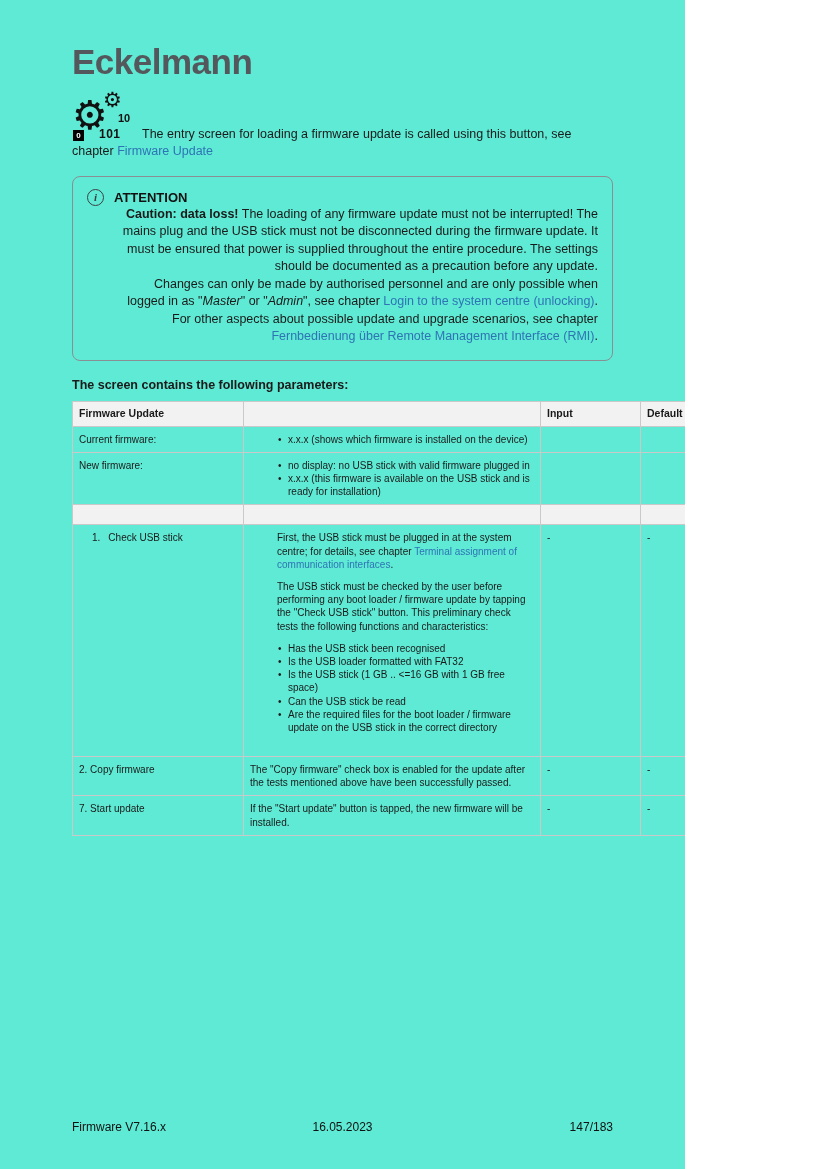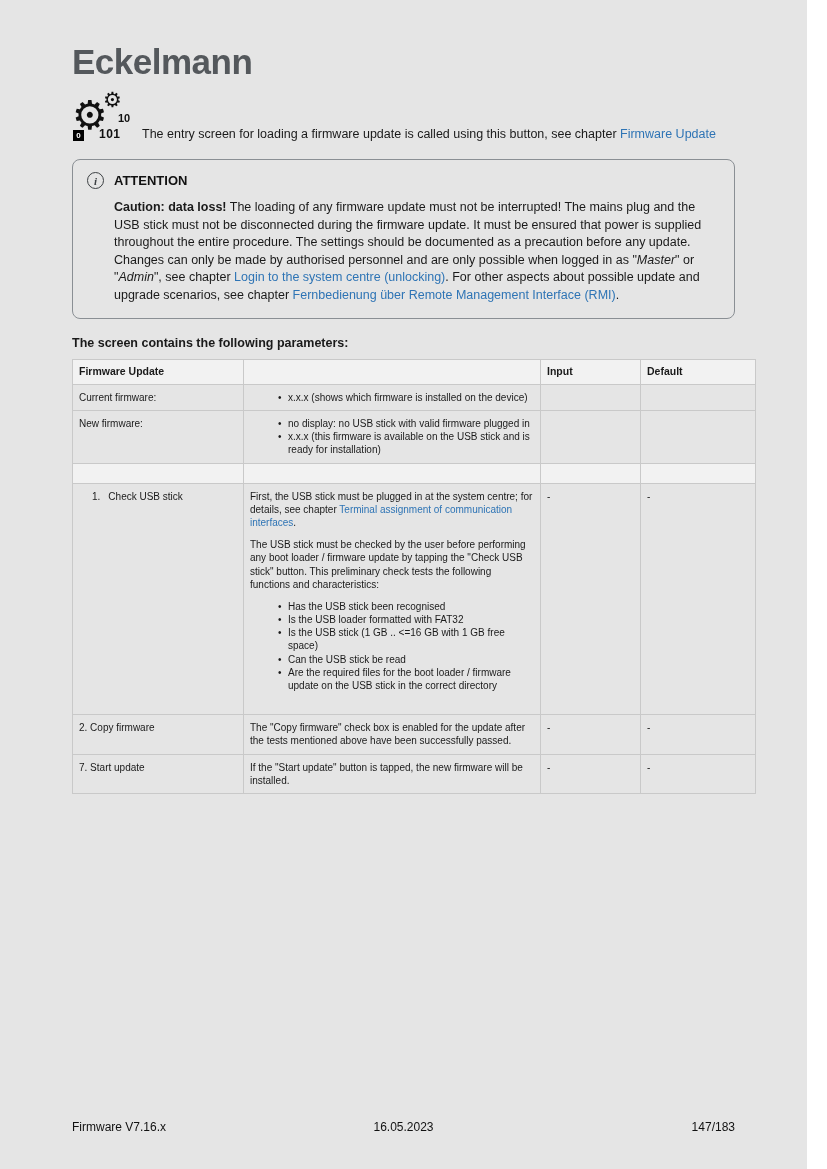--- a/index.html
+++ b/index.html
@@ -1,18 +1,18 @@
 <!DOCTYPE html>
 <html><head>
 <meta charset="utf-8">
 <style>
   * { margin:0; padding:0; box-sizing:border-box; }
   html,body { background:#ffffff; }
   body { font-family:"Liberation Sans", sans-serif; color:#1a1a1a; }
-  .page { position:relative; width:807px; height:1169px; background:#e5e5e5; overflow:hidden; }
+  .page { position:relative; width:685px; height:1169px; background:#5eead4; overflow:hidden; }
   .content { padding:42px 72px 0 72px; }
 
   
   .logo { font-size:35px; font-weight:bold; color:#54585c; letter-spacing:-0.5px; font-family:"Liberation Sans", sans-serif; }
 
   
   .menu-label { margin-top:36px; font-size:11px; color:#111; }
 
   
   .intro { margin-top:14px; font-size:12.5px; line-height:1.35; }
@@ -22,36 +22,36 @@
   .digits-top { position:absolute; left:46px; top:15px; font-size:11px; font-weight:bold; color:#111; }
   .digits-bottom { position:absolute; left:27px; top:30px; font-size:12px; font-weight:bold; color:#111; letter-spacing:0.5px;text-align:center; }
   .square-digit { position:absolute; left:1px; top:34px; width:11px; height:11px; background:#000; color:#fff; font-size:8px; line-height:11px; text-align:center; font-weight:bold; }
   a.link { color:#2e74b5; text-decoration:none; cursor:pointer; }
 
   
   .attention { margin-top:16px; border:1px solid #8a8f94; border-radius:8px; padding:12px 14px 14px 14px; }
   .attention-head { display:flex; align-items:center; }
   .info-icon { flex:0 0 auto; width:17px; height:17px; border:1.5px solid #3c4043; border-radius:50%; display:flex; align-items:center; justify-content:center; font-size:11px; font-weight:bold; font-style:italic; font-family:"Liberation Serif", serif; color:#3c4043; margin-right:10px; }
   .attention-title { font-size:13px; font-weight:bold; color:#111; }
-  .attention-body { margin-left:27px; margin-top:10px; font-size:12.5px; line-height:1.4; }
+  .attention-body { margin-left:27px; margin-top:0; font-size:12.5px; line-height:1.4;text-align:right; }
   .attention-body .em { font-style:italic; }
   .attention-body .b { font-weight:bold; }
 
   
   .params-heading { margin-top:17px; font-size:12.5px; font-weight:bold; }
 
   
   table.params { margin-top:9px; width:683px; border-collapse:collapse; table-layout:fixed; }
   table.params th, table.params td { border:1px solid #c9c9c9; vertical-align:top; text-align:left; padding:6px 6px; font-size:10px; line-height:1.32; font-weight:normal; }
   table.params thead th { background:#f2f2f2; font-weight:bold; font-size:10.5px; padding:5px 6px; height:22px; }
   tr.spacer-row td { background:#f2f2f2; height:20px; padding:0; }
   ul.bullets { list-style:none; padding-left:28px; margin:0; }
   ul.bullets li { position:relative; padding-left:10px; }
   ul.bullets li::before { content:"\2022"; position:absolute; left:0; top:0; }
-  .cell-para { margin-bottom:9px; }
+  .cell-para { margin-bottom:9px;margin-left:27px; }
   .cell-para:last-child { margin-bottom:16px; }
   .param-numbered { padding-left:13px; }
   .param-numbered .num { display:inline-block; margin-right:8px; }
 
   
   .footer { position:absolute; left:72px; right:72px; top:1120px; font-size:12px; color:#111; }
   .footer .f-left { position:absolute; left:0; }
   .footer .f-center { position:absolute; left:50%; transform:translateX(-50%); }
   .footer .f-right { position:absolute; right:0; }
 </style>

